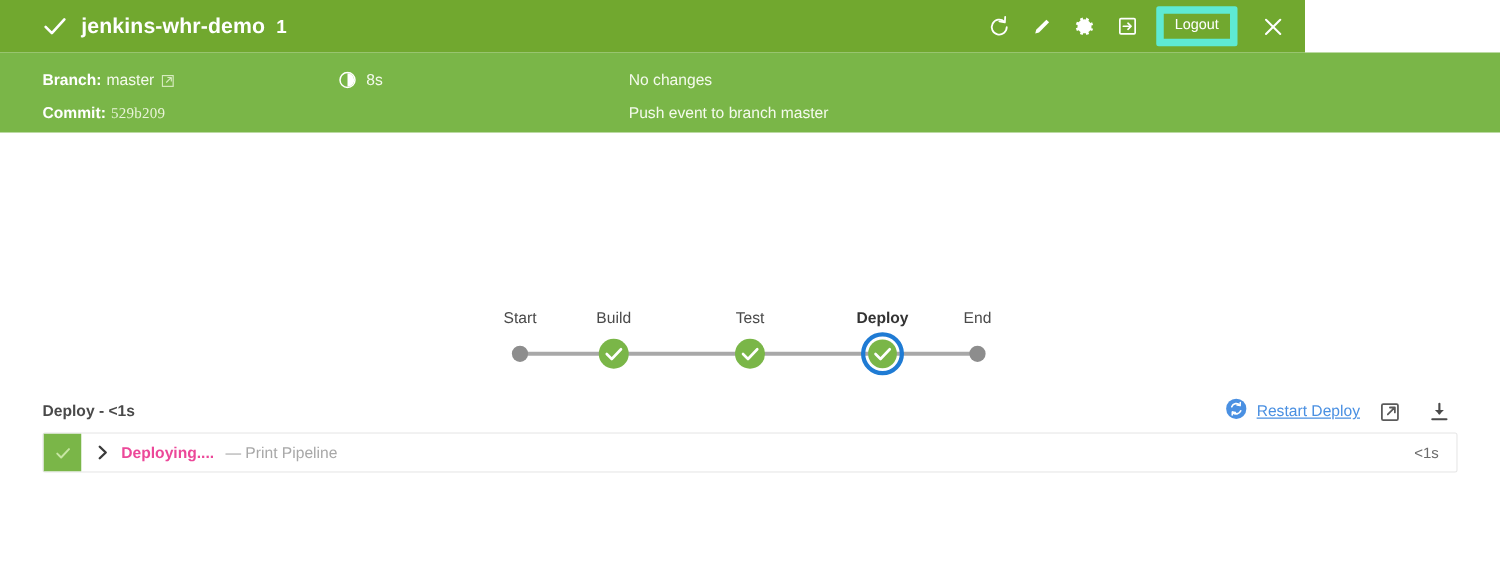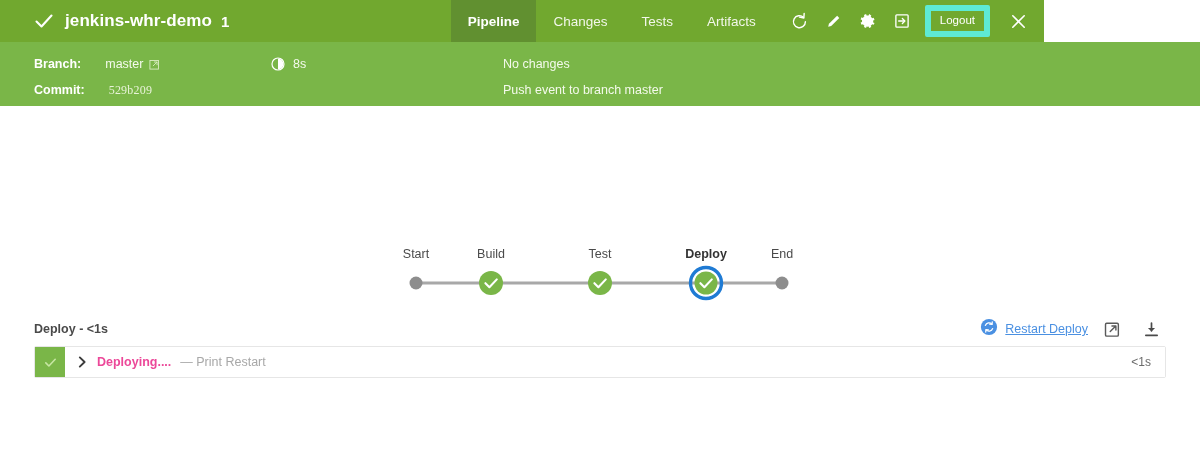--- a/index.html
+++ b/index.html
@@ -54,21 +54,21 @@
   
   .metabar {
     position: absolute; top: 42px; left: 0; width: 1200px; height: 64px;
     background: #7ab648; color: #ffffff;
   }
   .meta-col { position: absolute; top: 0; height: 64px; }
   .meta-row { display: flex; align-items: center; height: 26px; }
   .meta-col.c1 { left: 34px; top: 9px; }
   .meta-col.c2 { left: 270px; top: 9px; }
   .meta-col.c3 { left: 503px; top: 9px; }
-  .meta-label { font-size: 12.5px; font-weight: bold; color:#ffffff; margin-right: 24px; }
+  .meta-label { font-size: 12.5px; font-weight: bold; color:#ffffff; margin-right: 4px; }
   .meta-val { font-size: 12.5px; color: #f4faec; }
   .meta-val.mono { font-family: Liberation Serif, serif; font-size: 12px; color: #e8f3d8; letter-spacing: .2px;}
   .meta-ico { width: 16px; height: 16px; margin-right: 7px; display:flex; align-items:center; justify-content:center;}
   .ext-ico { margin-left: 6px; display:flex; align-items:center; }
 
   
   .graph { position: absolute; top: 106px; left: 0; width: 1200px; height: 200px; }
   .graph svg { display: block; }
   .node-label {
     font-family: "Liberation Sans", sans-serif;
@@ -114,26 +114,20 @@
         <svg width="20" height="20" viewBox="0 0 20 20">
           <path d="M2.5 10.5 L7.5 15.5 L17.5 4.5" fill="none" stroke="#ffffff" stroke-width="2.1" stroke-linecap="round" stroke-linejoin="round"></path>
         </svg>
       </span>
       <span class="run-title">jenkins-whr-demo</span>
       <span class="run-number">1</span>
     </div>
 
     <div class="hdr-spacer"></div>
 
-    <div class="tabs">
-      <div class="tab active">Pipeline</div>
-      <div class="tab">Changes</div>
-      <div class="tab">Tests</div>
-      <div class="tab">Artifacts</div>
-    </div>
 
     <div class="hdr-icons">
       <div class="hicon">
         <svg width="19" height="19" viewBox="0 0 20 20">
           <path d="M16.2 10.2a6.3 6.3 0 1 1-2.0-4.6" fill="none" stroke="#ffffff" stroke-width="1.5" stroke-linecap="round"></path>
           <path d="M14.9 1.6 L14.6 6.3 L10.0 5.4" fill="none" stroke="#ffffff" stroke-width="1.5" stroke-linecap="round" stroke-linejoin="round"></path>
         </svg>
       </div>
       <div class="hicon">
         <svg width="19" height="19" viewBox="0 0 20 20">
@@ -282,20 +276,20 @@
             <path d="M3 8.4 L6.3 11.7 L13 4.6" fill="none" stroke="#c7e6a3" stroke-width="1.7" stroke-linecap="round" stroke-linejoin="round"></path>
           </svg>
         </div>
         <div class="step-body">
           <span class="chev">
             <svg width="9" height="12" viewBox="0 0 9 12">
               <path d="M1.8 1.4 L6.6 6 L1.8 10.6" fill="none" stroke="#3b3b3b" stroke-width="1.9" stroke-linecap="round" stroke-linejoin="round"></path>
             </svg>
           </span>
           <span class="step-name">Deploying....</span>
-          <span class="step-desc">— Print Restart</span>
+          <span class="step-desc">— Print Pipeline</span>
         </div>
         <div class="step-dur">&lt;1s</div>
       </div>
     </div>
 
   </div>
 </div>
 
 </body></html>

